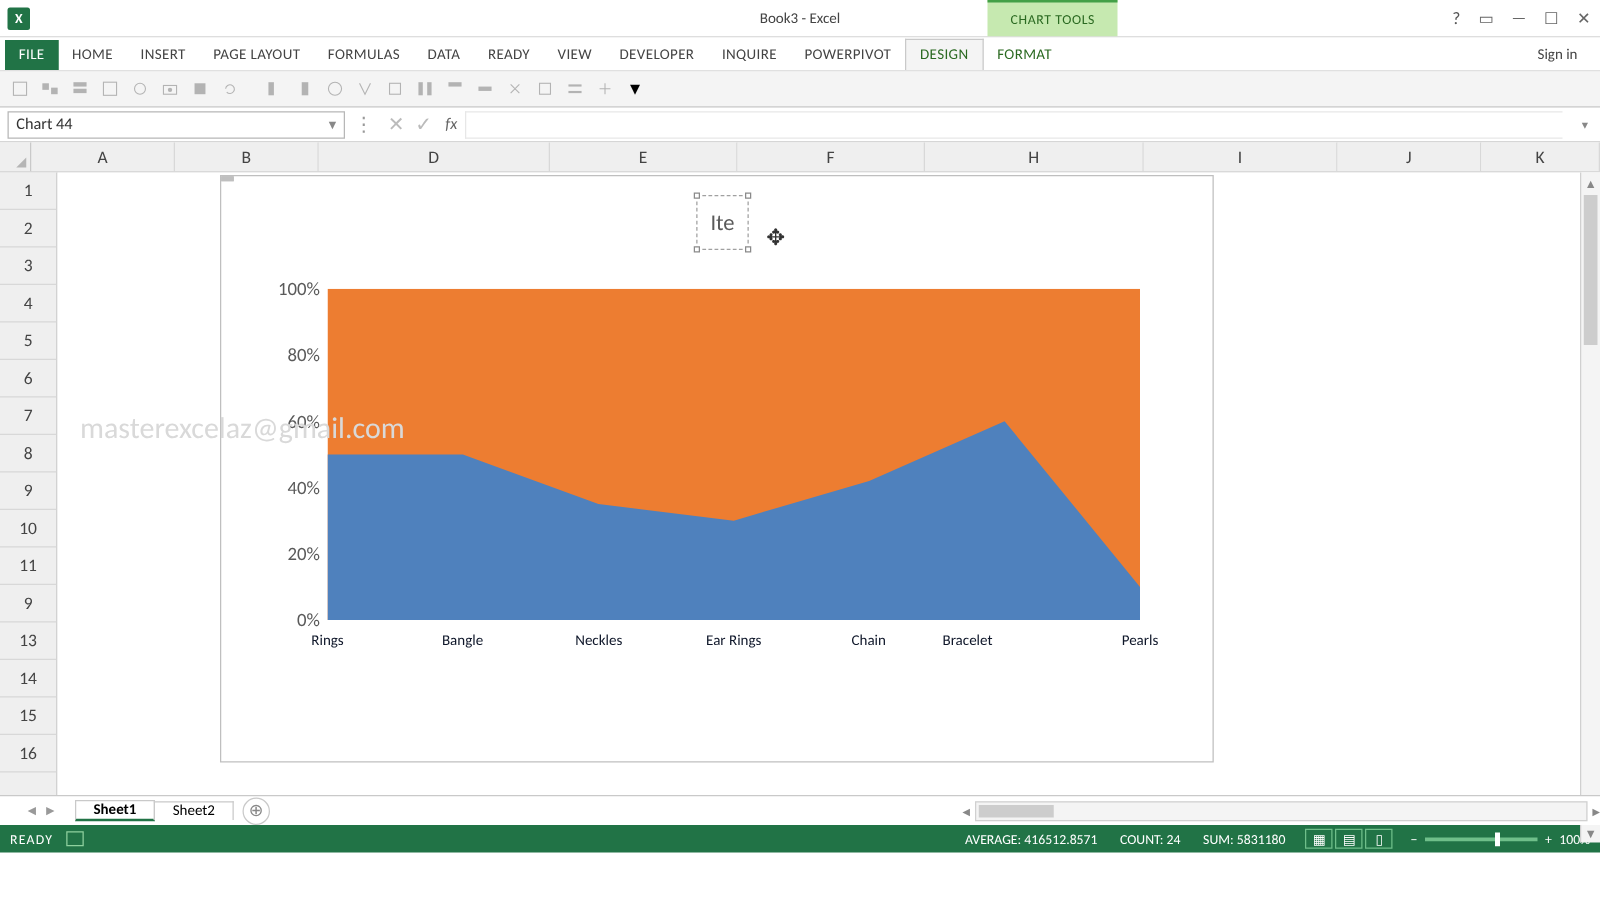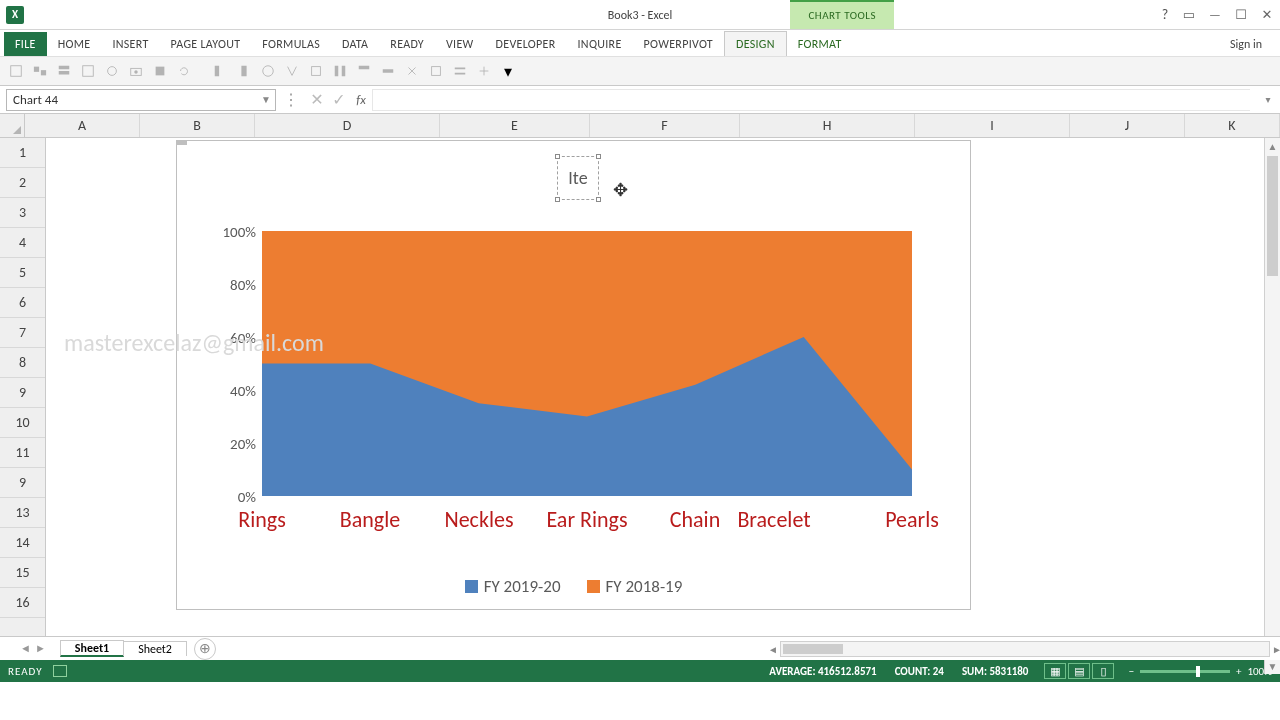--- a/index.html
+++ b/index.html
@@ -48,21 +48,21 @@
 .gridwrap { display: flex; height: 498px; position: relative; }
 .rowhdrs { width: 46px; background: #efefef; border-right: 1px solid #c9c9c9; }
 .rowhdr { height: 30px; border-bottom: 1px solid #d8d8d8; display: flex; align-items: center; justify-content: center; font-size: 14px; color: #444; }
 .cells { flex:1; position: relative; background: #fff; }
 
 
 .chartobj { position:absolute; left:130px; top:2px; width:795px; height:470px; background:#fff; border:1px solid #bfbfbf; }
 .chartobj::before, .chartobj::after { content:""; position:absolute; width:10px; height:4px; background:#bfbfbf; }
 .plot { position:absolute; left:85px; top:90px; width:650px; height:265px; }
 .axis-label { position:absolute; font-size:15px; color:#5a5a5a; transform: translateX(-100%); padding-right:6px;}
-.cat-label { position:absolute; font-size:22px; color:#b91c1c; transform: translateX(-50%); }
+.cat-label { position:absolute; font-size:12px; color:#0f172a; transform: translateX(-50%); }
 .title-edit { position:absolute; left:380px; top:15px; width:42px; height:44px; border:1px dashed #a0a0a0; display:flex; align-items:center; justify-content:center; font-size:18px; color:#5a5a5a; background:#fff;}
 .title-edit .h { position:absolute; width:5px; height:5px; background:#fff; border:1px solid #8a8a8a; }
 .title-edit .h.tl{top:-3px;left:-3px} .title-edit .h.tr{top:-3px;right:-3px}
 .title-edit .h.bl{bottom:-3px;left:-3px} .title-edit .h.br{bottom:-3px;right:-3px}
 .move-cursor{position:absolute; left:436px; top:38px; font-size:18px; color:#333;}
 .legend { position:absolute; bottom:12px; left:0; right:0; display:flex; justify-content:center; gap:26px; font-size:17px; color:#5a5a5a;}
 .swatch{width:13px;height:13px;display:inline-block;margin-right:6px;vertical-align:-1px;}
 .watermark{ position:absolute; left:18px; top:190px; font-size:24px; color:#d9d9d9; font-weight:300; z-index:5;}
 
 
@@ -73,21 +73,21 @@
 .addsheet{ width:22px;height:22px;border:1px solid #c9c9c9;border-radius:11px;display:flex;align-items:center;justify-content:center;margin-left:8px;font-size:14px;color:#888;}
 .hscroll{ position:absolute; right:10px; bottom:3px; left:780px; height:16px; background:#f4f4f4; border:1px solid #d0d0d0;}
 .hscroll .thumb{position:absolute; left:2px; top:2px; width:60px; bottom:2px; background:#cdcdcd;}
 .hscroll .ar{position:absolute;top:0;bottom:0;width:16px;display:flex;align-items:center;justify-content:center;color:#888;font-size:10px;}
 .hscroll .ar.l{left:-16px}.hscroll .ar.r{right:-16px}
 
 
 .status { height:22px; background:#217346; color:#fff; display:flex; align-items:center; font-size:11px; padding:0 8px;}
 .status .lft{letter-spacing:1px;}
 .status .rec{width:14px;height:12px;border:1px solid #8fd19e;margin-left:10px;}
-.status .stats{margin-left:auto; display:flex; gap:18px; margin-right:16px;font-weight:bold;}
+.status .stats{margin-left:auto; display:flex; gap:18px; margin-right:16px;}
 .viewbtns{display:flex; gap:2px; margin-right:14px;}
 .viewbtns span{width:22px;height:16px;border:1px solid #6fbf8a;display:flex;align-items:center;justify-content:center;}
 .zoom{display:flex;align-items:center;gap:6px;}
 .zoom .track{width:90px;height:3px;background:#6fbf8a;position:relative;}
 .zoom .track .th{position:absolute;left:56px;top:-4px;width:4px;height:11px;background:#fff;}
 .vscroll{position:absolute; right:0; top:138px; bottom:46px; width:16px; background:#f4f4f4; border-left:1px solid #d0d0d0;}
 .vscroll .ar{height:16px;display:flex;align-items:center;justify-content:center;color:#888;font-size:10px;}
 .vscroll .thumb{position:absolute; left:2px; right:2px; top:18px; height:120px; background:#cdcdcd;}
 </style>
 </head>
@@ -319,24 +319,20 @@
         
         <div class="cat-label" style="left:0px;top:275px">Rings</div>
         <div class="cat-label" style="left:108px;top:275px">Bangle</div>
         <div class="cat-label" style="left:217px;top:275px">Neckles</div>
         <div class="cat-label" style="left:325px;top:275px">Ear Rings</div>
         <div class="cat-label" style="left:433px;top:275px">Chain</div>
         <div class="cat-label" style="left:512px;top:275px">Bracelet</div>
         <div class="cat-label" style="left:650px;top:275px">Pearls</div>
       </div>
 
-      <div class="legend">
-        <span><span class="swatch" style="background:#4f81bd"></span><span>FY 2019-20</span></span>
-        <span><span class="swatch" style="background:#ed7d31"></span><span>FY 2018-19</span></span>
-      </div>
     </div>
   </div>
 </div>
 
 <div class="vscroll">
   <div class="ar">▲</div>
   <div class="thumb"></div>
   <div class="ar" style="position:absolute;bottom:0;left:0;right:0">▼</div>
 </div>
 

